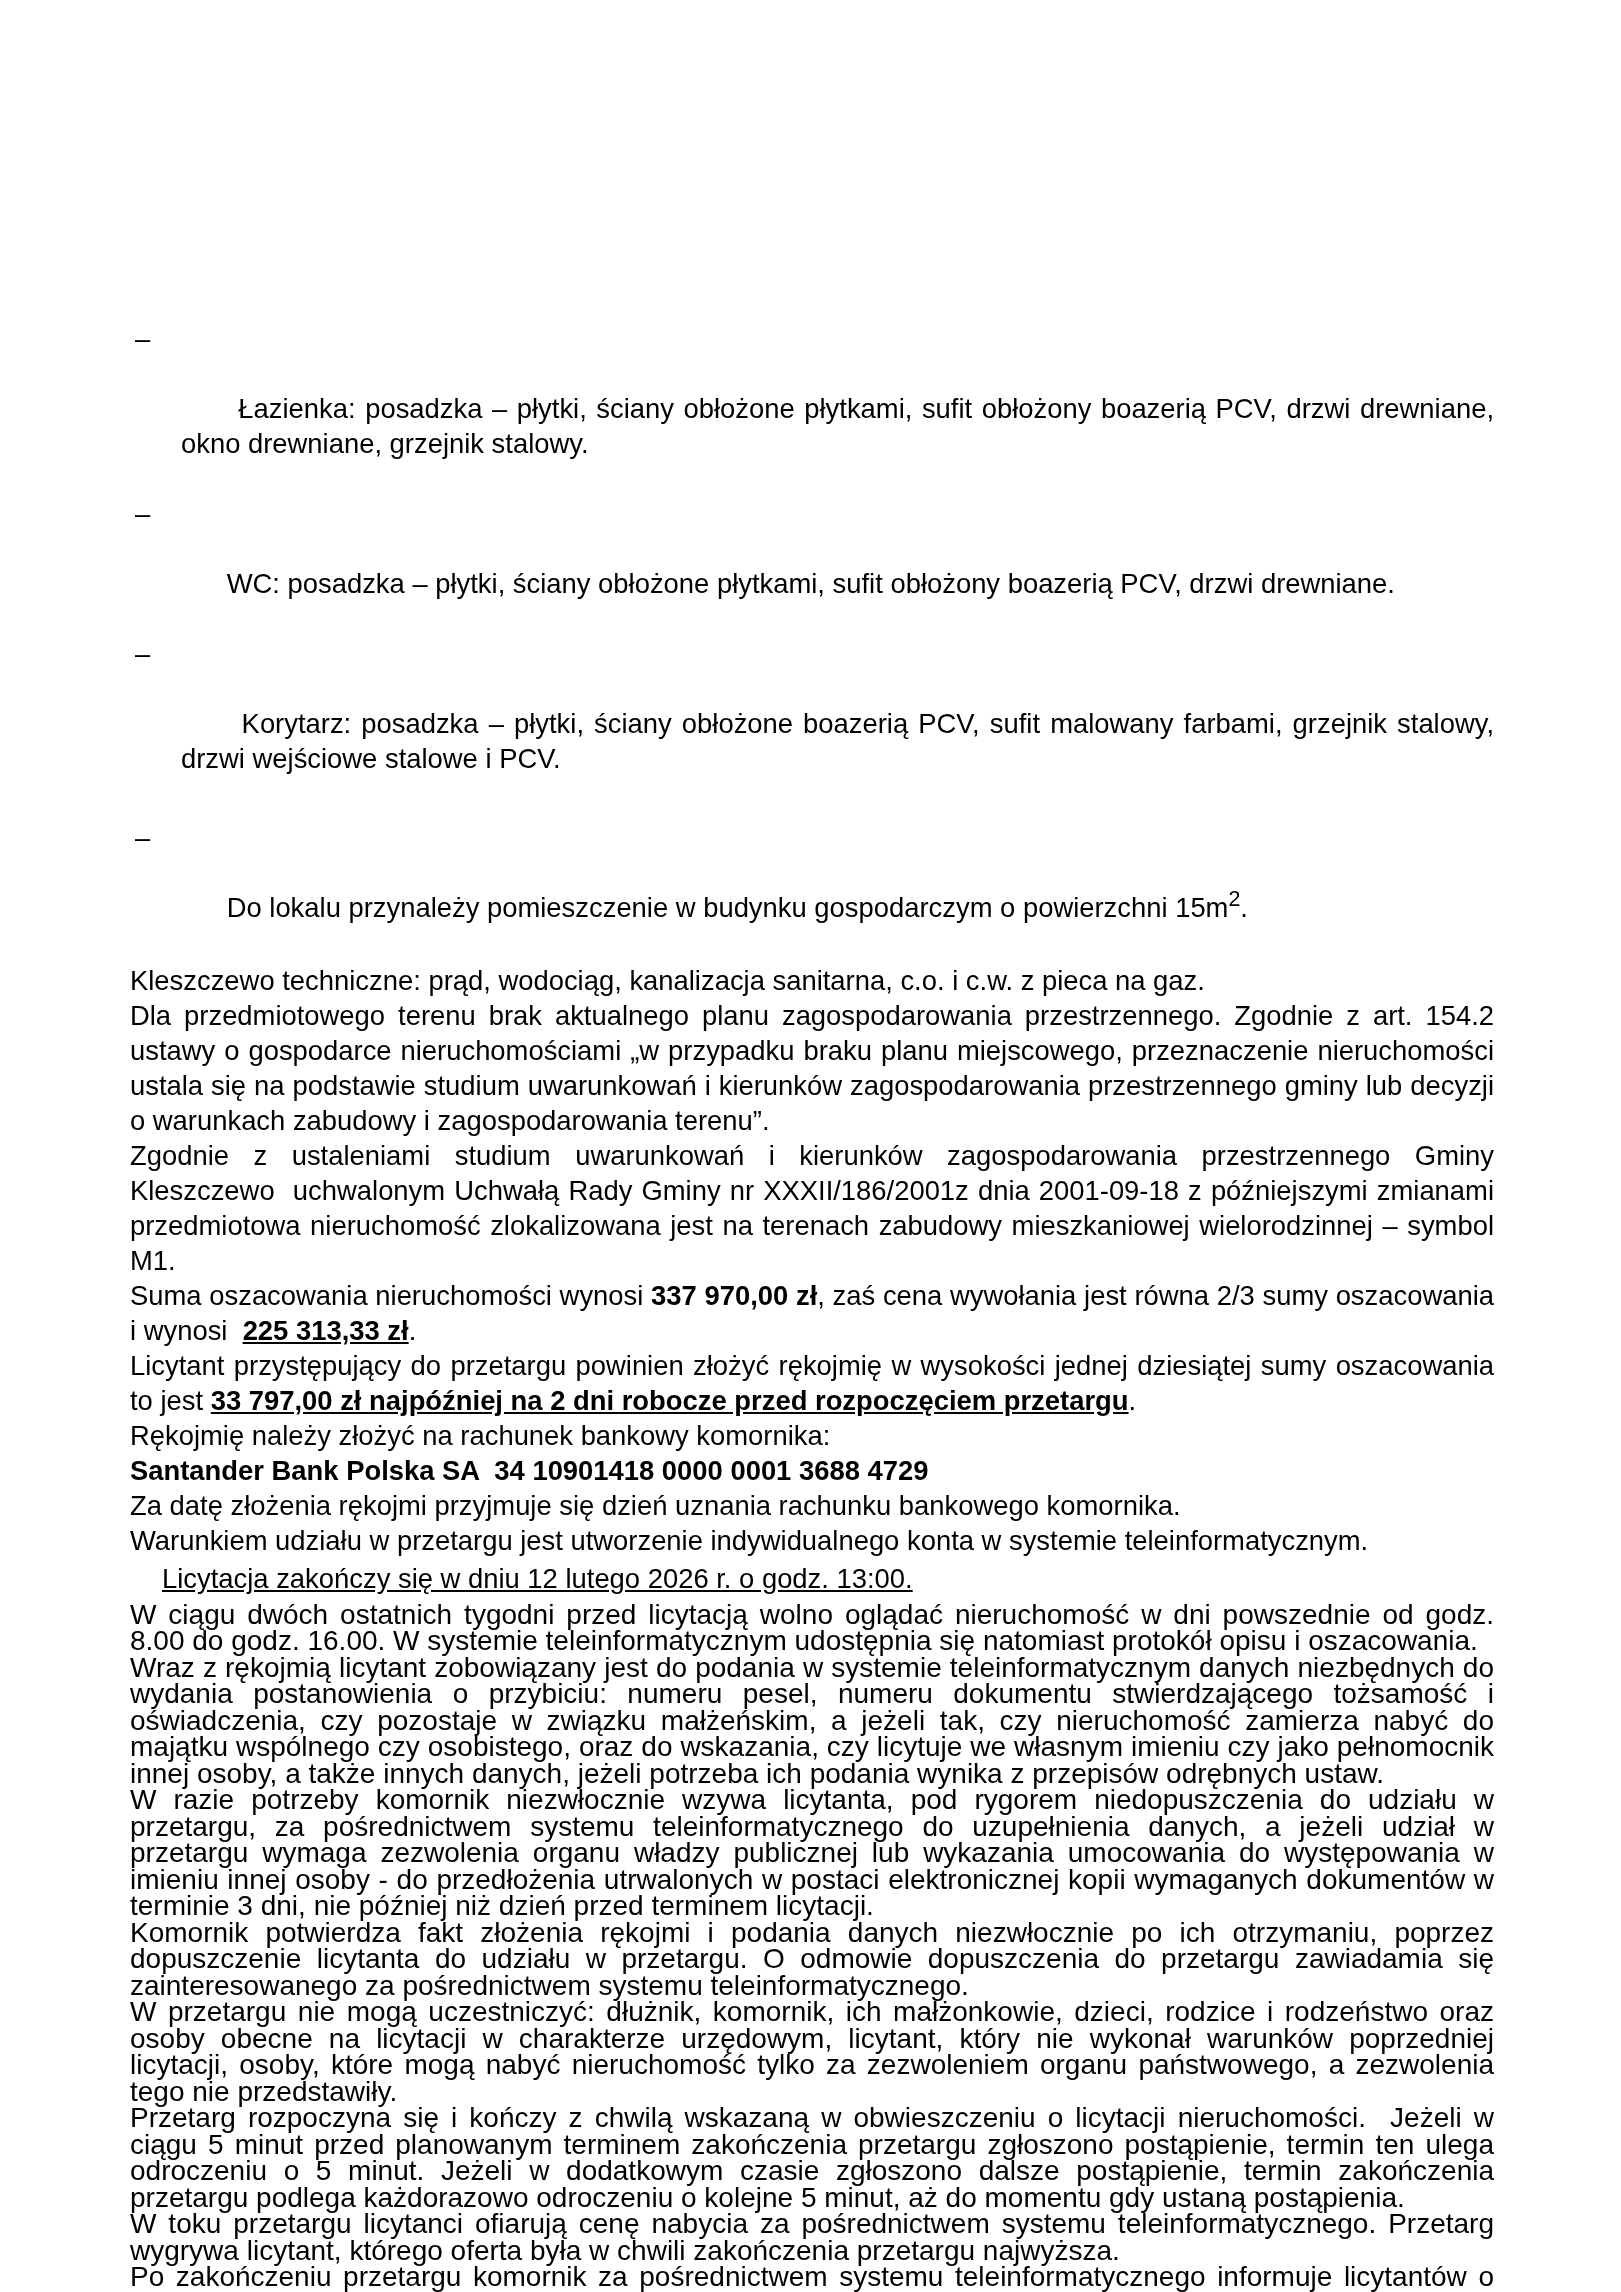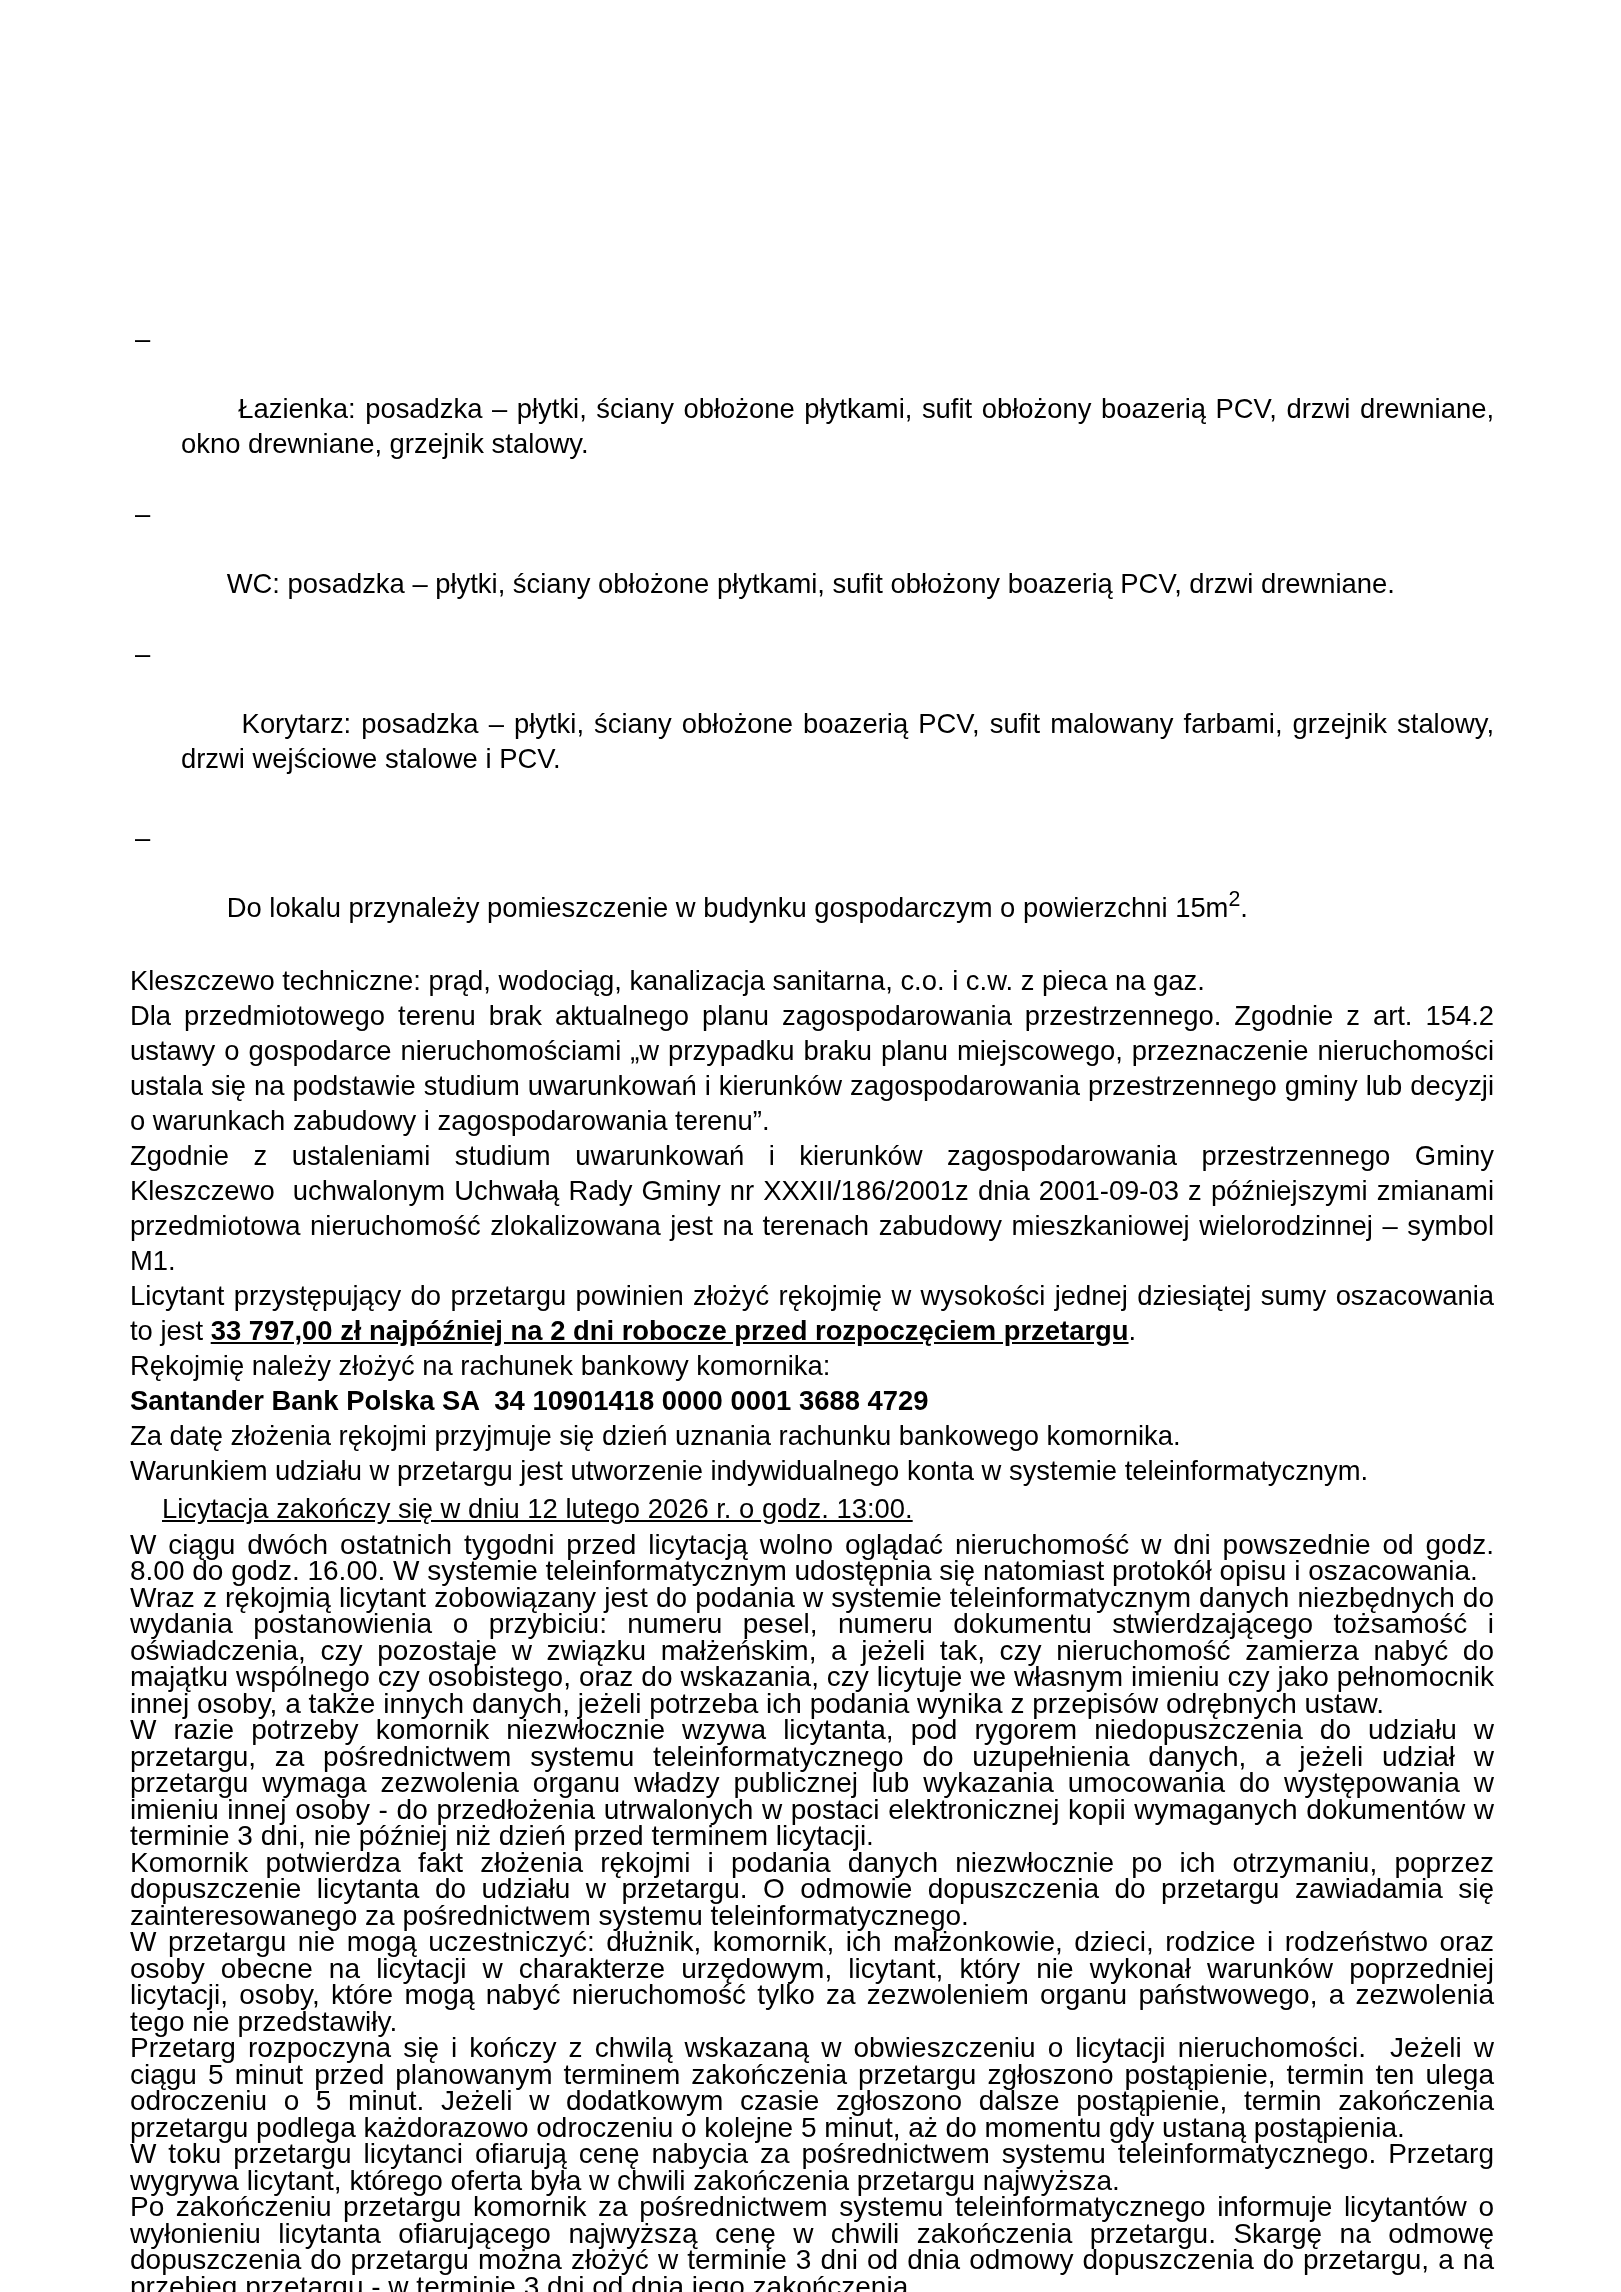--- a/index.html
+++ b/index.html
@@ -78,22 +78,23 @@
       <span>Korytarz: posadzka – płytki, ściany obłożone boazerią PCV, sufit malowany farbami, grzejnik stalowy, drzwi wejściowe stalowe i PCV.</span>
     </div>
 
     <div class="body-text bullet-item annex">
       <span class="dash">–</span>
       <span>Do lokalu przynależy pomieszczenie w budynku gospodarczym o powierzchni 15m</span><span class="sq">2</span><span>.</span>
     </div>
 
     <p class="body-text">Kleszczewo techniczne: prąd, wodociąg, kanalizacja sanitarna, c.o. i c.w. z pieca na gaz.</p>
     <p class="body-text">Dla przedmiotowego terenu brak aktualnego planu zagospodarowania przestrzennego. Zgodnie z art. 154.2 ustawy o gospodarce nieruchomościami „w przypadku braku planu miejscowego, przeznaczenie nieruchomości ustala się na podstawie studium uwarunkowań i kierunków zagospodarowania przestrzennego gminy lub decyzji o warunkach zabudowy i zagospodarowania terenu”.</p>
-    <p class="body-text">Zgodnie z ustaleniami studium uwarunkowań i kierunków zagospodarowania przestrzennego Gminy Kleszczewo  uchwalonym Uchwałą Rady Gminy nr XXXII/186/2001z dnia 2001-09-03 z późniejszymi zmianami przedmiotowa nieruchomość zlokalizowana jest na terenach zabudowy mieszkaniowej wielorodzinnej – symbol M1.</p>
+    <p class="body-text">Zgodnie z ustaleniami studium uwarunkowań i kierunków zagospodarowania przestrzennego Gminy Kleszczewo  uchwalonym Uchwałą Rady Gminy nr XXXII/186/2001z dnia 2001-09-18 z późniejszymi zmianami przedmiotowa nieruchomość zlokalizowana jest na terenach zabudowy mieszkaniowej wielorodzinnej – symbol M1.</p>
 
+    <p class="body-text"><span>Suma oszacowania nieruchomości wynosi </span><span class="bold">337 970,00 zł</span><span>, zaś cena wywołania jest równa 2/3 sumy oszacowania i wynosi  </span><span class="bold-ul">225 313,33 zł</span><span>.</span></p>
 
     <p class="body-text"><span>Licytant przystępujący do przetargu powinien złożyć rękojmię w wysokości jednej dziesiątej sumy oszacowania to jest </span><span class="bold-ul">33 797,00 zł najpóźniej na 2 dni robocze przed rozpoczęciem przetargu</span><span>.</span></p>
 
     <p class="body-text">Rękojmię należy złożyć na rachunek bankowy komornika:</p>
     <p class="body-text bold">Santander Bank Polska SA  34 10901418 0000 0001 3688 4729</p>
     <p class="body-text">Za datę złożenia rękojmi przyjmuje się dzień uznania rachunku bankowego komornika.</p>
     <p class="body-text">Warunkiem udziału w przetargu jest utworzenie indywidualnego konta w systemie teleinformatycznym.</p>
 
     <p class="body-text heading">Licytacja zakończy się w dniu 12 lutego 2026 r. o godz. 13:00.</p>
 

